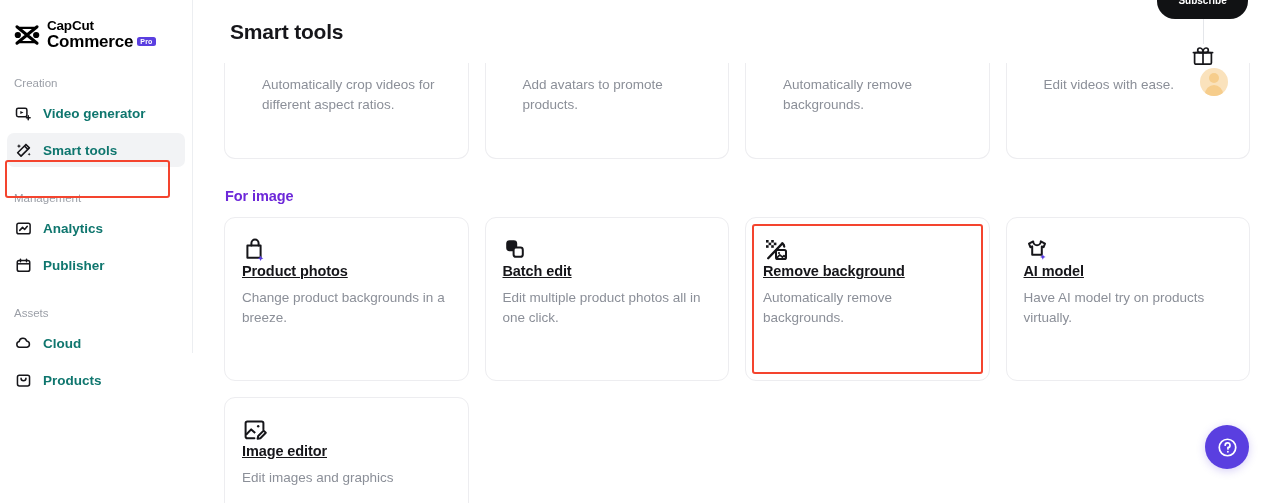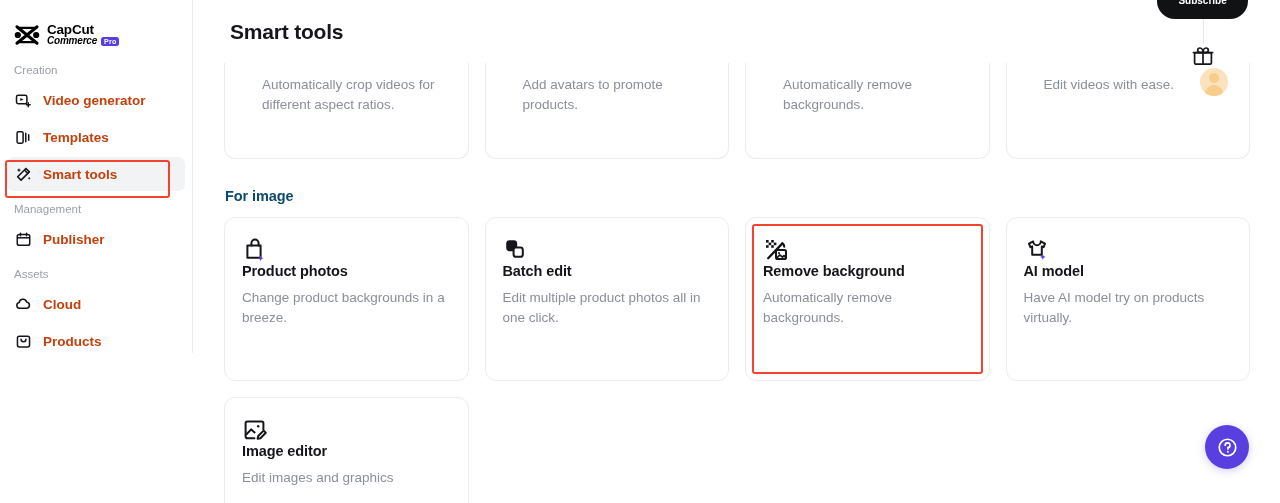--- a/index.html
+++ b/index.html
@@ -22,37 +22,37 @@
     padding-top: 0;
   }
   .logo-wrap {
     display: flex; align-items: center; gap: 7px;
     padding: 17px 0 0 14px; height: 52px;
   }
   .logo-mark { width: 26px; height: 22px; flex: 0 0 26px; }
   .logo-text { display: flex; flex-direction: column; line-height: 1.02; }
   .logo-line1 { font-size: 13.5px; font-weight: 700; letter-spacing: -0.2px; color: #000; }
   .logo-line2row { display: flex; align-items: center; gap: 4px; }
-  .logo-line2 { font-size: 10px; font-weight: 700; letter-spacing: -0.2px; color: #000; font-style: italic; }
+  .logo-line2 { font-size: 17px; font-weight: 700; letter-spacing: -0.2px; color: #000; }
   .pro-badge {
     background: #5a3fe0; color: #fff; font-size: 7px; font-weight: 700;
     border-radius: 2.5px; padding: 1.5px 3px 1px 3px; line-height: 1;
     letter-spacing: 0.2px;
   }
 
   .nav-section-label {
     font-size: 11.5px; color: #9b9fa7; font-weight: 400;
-    padding: 0 0 0 14px; margin-top: 12px; margin-bottom: 7px;
+    padding: 0 0 0 14px; margin-top: 25px; margin-bottom: 7px;
   }
   .nav-list { padding: 0 7px; }
   .nav-item {
     display: flex; align-items: center; gap: 11px;
     height: 34px; padding: 0 0 0 8px;
     border-radius: 7px; cursor: pointer;
-    font-size: 13.5px; font-weight: 600; color: #c2410c;
+    font-size: 13.5px; font-weight: 600; color: #0f766e;
     margin-bottom: 3px;
   }
   .nav-item .nav-ico { width: 17px; height: 17px; flex: 0 0 17px; display:flex; align-items:center; justify-content:center;}
   .nav-item.active { background: #f2f3f5; }
   .nav-item.highlighted { position: relative; }
   .hl-box {
     position: absolute; border: 2.5px solid #f4442e; border-radius: 3px;
     pointer-events: none; z-index: 5;
   }
   #hl-sidebar { left: 5px; top: 160px; width: 165px; height: 38px; }
@@ -92,35 +92,35 @@
   .grid {
     display: grid; grid-template-columns: repeat(4, 1fr);
     gap: 16px;
   }
   .card {
     border: 1px solid #ededf0; border-radius: 11px;
     background: #ffffff; padding: 19px 19px 19px 17px;
     min-height: 164px; position: relative; cursor: pointer;
   }
   .card-icon { width: 26px; height: 26px; margin-bottom: 13px; }
-  .card-title { font-size: 14.5px; font-weight: 700; color: #16161a; margin-bottom: 9px; letter-spacing: -0.1px;}
+  .card-title { font-size: 14.5px; font-weight: 700; color: #16161a; margin-bottom: 9px; letter-spacing: -0.1px; text-decoration: underline;}
   .card-desc { font-size: 13.5px; color: #8b8f98; line-height: 1.5; font-weight: 400; }
 
   
   .row-top { margin-top: 0; }
   .row-top .card {
     min-height: 0; height: 96px; padding-top: 0;
     border-top-left-radius: 0; border-top-right-radius: 0;
     border-top: 0;
     padding-left: 37px;
   }
   .row-top .card-desc { padding-top: 12px; }
 
   .section-head {
-    font-size: 14.5px; font-weight: 700; color: #0c4a6e;
+    font-size: 14.5px; font-weight: 700; color: #6d28d9;
     margin: 29px 0 13px 1px; letter-spacing: -0.1px;
   }
   .row-bottom { margin-top: 16px; }
   .row-bottom .card { height: 160px; overflow: hidden; }
 
   #hl-card {
     left: 0; top: 0; right: 0; bottom: 0; margin: 6px;
   }
   .card.highlighted { position: relative; }
 
@@ -164,45 +164,45 @@
         <span class="nav-ico">
           <svg viewBox="0 0 18 18" width="17" height="17" fill="none" stroke="#16161a" stroke-width="1.6">
             <rect x="1.6" y="3.4" width="11" height="9" rx="1.8"></rect>
             <path d="M5.6 6.4 L9 7.9 L5.6 9.4 Z" fill="#16161a" stroke="none"></path>
             <path d="M14 11.5 v4 M12 13.5 h4" stroke-linecap="round"></path>
           </svg>
         </span>
         <span>Video generator</span>
       </div>
 
-      <div class="nav-item">
-        <span class="nav-ico">
-          <svg viewBox="0 0 18 18" width="17" height="17" fill="none" stroke="#16161a" stroke-width="1.6">
-            <rect x="2.2" y="3" width="6.4" height="12" rx="1.4"></rect>
-            <path d="M11.4 4.6 v8.8 M14.5 6 v6" stroke-linecap="round"></path>
-          </svg>
-        </span>
-        <span>Templates</span>
-      </div>
 
       <div class="nav-item active highlighted">
         <span class="nav-ico">
           <svg viewBox="0 0 18 18" width="17" height="17">
             <path d="M11.6 2.6 L15.2 6.2 L6.4 15 L2.8 11.4 Z" fill="none" stroke="#16161a" stroke-width="1.7" stroke-linejoin="round"></path>
             <path d="M10 4.2 L13.6 7.8" stroke="#16161a" stroke-width="1.6"></path>
             <path d="M4.2 2 l.7 1.6 1.6 .7 -1.6 .7 -.7 1.6 -.7 -1.6 -1.6 -.7 1.6 -.7 z" fill="#16161a"></path>
             <path d="M15 11.4 l.5 1.1 1.1 .5 -1.1 .5 -.5 1.1 -.5 -1.1 -1.1 -.5 1.1 -.5 z" fill="#16161a"></path>
           </svg>
         </span>
         <span>Smart tools</span>
       </div>
     </nav>
 
     <div class="nav-section-label">Management</div>
     <nav class="nav-list">
+      <div class="nav-item">
+        <span class="nav-ico">
+          <svg viewBox="0 0 18 18" width="17" height="17" fill="none" stroke="#16161a" stroke-width="1.6">
+            <rect x="2" y="3.4" width="14" height="11.2" rx="2"></rect>
+            <path d="M5 11 L8 7.8 L10.2 10 L13 6.6" stroke-linecap="round" stroke-linejoin="round"></path>
+          </svg>
+        </span>
+        <span>Analytics</span>
+      </div>
       <div class="nav-item">
         <span class="nav-ico">
           <svg viewBox="0 0 18 18" width="17" height="17" fill="none" stroke="#16161a" stroke-width="1.6">
             <rect x="2.4" y="3.8" width="13.2" height="11.4" rx="2"></rect>
             <path d="M2.4 7.2 h13.2"></path>
             <path d="M5.8 2.4 v2.6 M12.2 2.4 v2.6" stroke-linecap="round"></path>
           </svg>
         </span>
         <span>Publisher</span>
       </div>

